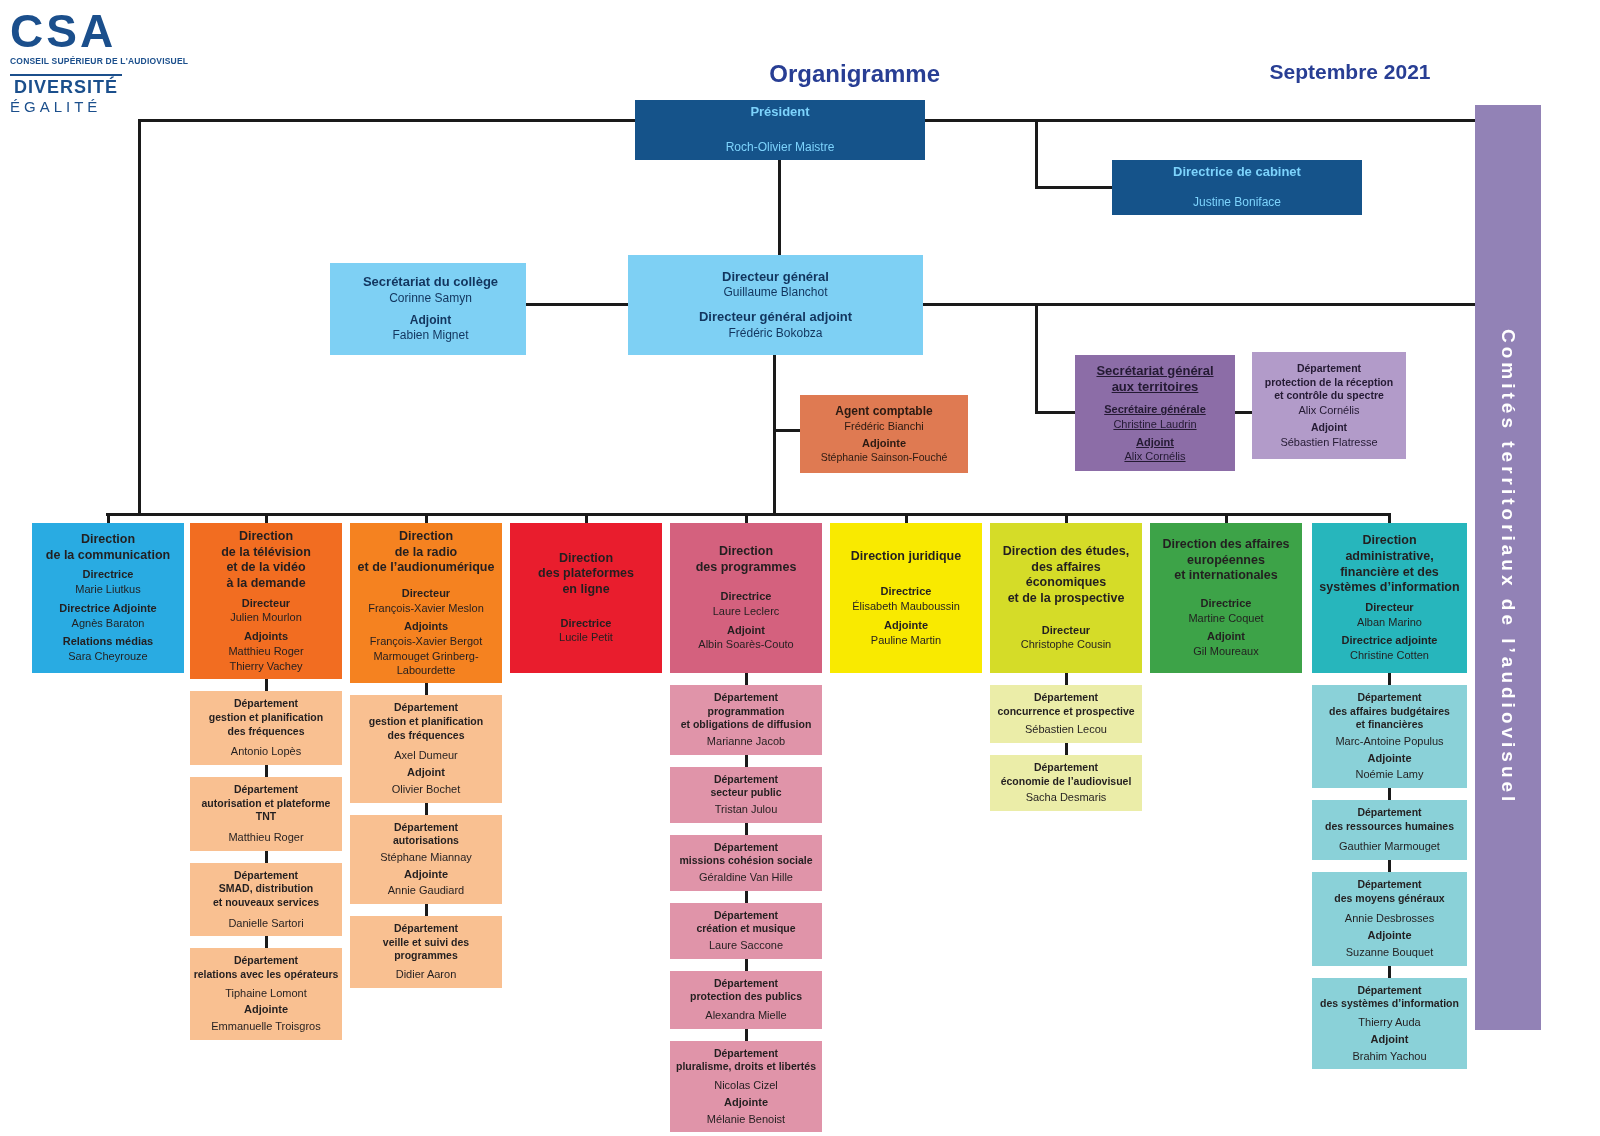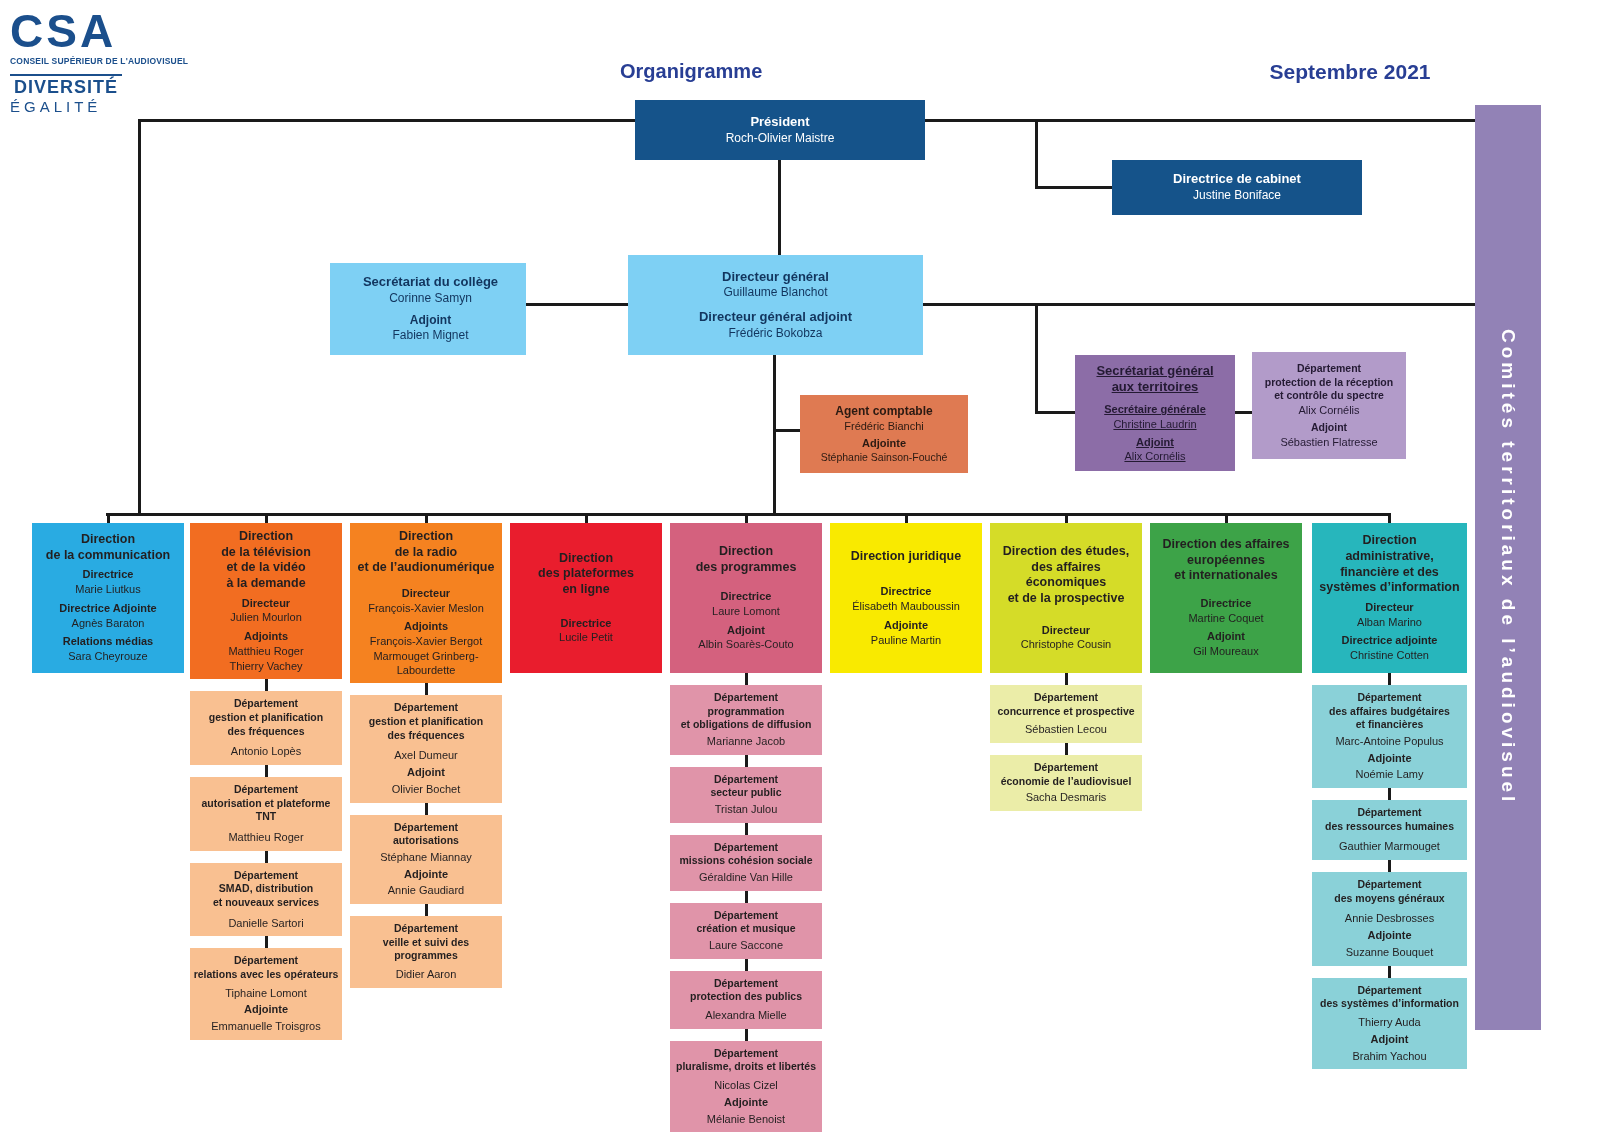--- a/index.html
+++ b/index.html
@@ -8,36 +8,36 @@
   .hline{height:3px;}
   .vline{width:3px;}
   .box{position:absolute;z-index:2;display:flex;flex-direction:column;justify-content:center;align-items:center;text-align:center;box-sizing:border-box;padding:4px 3px;}
   .line{line-height:1.28;}
   .c-ttl{font-size:12.5px;font-weight:bold;line-height:1.25;}
   .c-role{font-size:11px;font-weight:bold;margin-top:5px;line-height:1.25;}
   .c-name{font-size:11px;margin-top:1px;line-height:1.25;}
   .c-dttl{font-size:10.5px;font-weight:bold;line-height:1.3;}
   .dept .c-name{margin-top:3px;}
   .dept .c-role{margin-top:3px;}
-  .darkblue{background:#15538a;color:#ffffff;}
+  .darkblue{background:#15538a;color:#7dd3fc;justify-content:space-between;}
   .lightblue{background:#7ed0f4;color:#12355e;}
   .salmon{background:#df7a52;color:#2b1a12;}
   .purple{background:#8c6da7;color:#241a33;text-decoration:underline;}
   .lpurple{background:#b29bc9;color:#241a33;}
   .t13b{font-size:13px;font-weight:bold;line-height:1.3;}
   .t12{font-size:12px;line-height:1.3;}
   .t11{font-size:11px;line-height:1.3;}
   .sp{flex:0 0 auto;}
   
   .logo{position:absolute;left:10px;top:8px;width:210px;text-align:left;color:#1b4f8c;z-index:3;}
   .logo .acr{font-size:46px;font-weight:bold;letter-spacing:3px;line-height:1.0;}
   .logo .sub{font-size:8.5px;font-weight:bold;letter-spacing:0.2px;margin-top:2px;}
   .logo .div1{font-size:18px;font-weight:bold;letter-spacing:1px;margin-top:8px;display:inline-block;border-top:2px solid #1b4f8c;padding:1px 4px 0 4px;}
   .logo .div2{font-size:15px;letter-spacing:4px;margin-top:0;}
-  .pagetitle{position:absolute;left:620px;top:60px;width:320px;text-align:left;color:#283e94;font-size:20px;font-weight:bold;z-index:3;}
+  .pagetitle{position:absolute;left:620px;top:60px;width:320px;text-align:right;color:#283e94;font-size:24px;font-weight:bold;z-index:3;}
   .pagedate{position:absolute;left:1235px;top:60px;width:230px;text-align:center;color:#283e94;font-size:21px;font-weight:bold;z-index:3;}
   
   .sidebar{position:absolute;left:1475px;top:105px;width:66px;height:925px;background:#9282b6;z-index:2;display:flex;align-items:center;justify-content:center;}
   .sidebar span{writing-mode:vertical-rl;color:#ffffff;font-size:19px;font-weight:bold;letter-spacing:4px;white-space:nowrap;}
   
   .col{position:absolute;top:513px;display:flex;flex-direction:column;align-items:stretch;z-index:2;}
   .stub{width:3px;height:10px;background:#1a1a1a;align-self:center;flex:0 0 auto;}
   .stub2{width:3px;height:12px;background:#1a1a1a;align-self:center;flex:0 0 auto;}
   .head{min-height:150px;display:flex;flex-direction:column;justify-content:center;align-items:center;text-align:center;box-sizing:border-box;padding:6px 2px;}
   .dept{min-height:46px;display:flex;flex-direction:column;justify-content:center;align-items:center;text-align:center;box-sizing:border-box;padding:6px 2px;}
@@ -237,21 +237,21 @@
         <div class="line c-name">Lucile Petit</div>
       </div>
     </div>
     <div class="col" style="left: 670px; width: 152px;">
       <div class="stub"></div>
       <div class="head" style="background: rgb(212, 97, 126);">
         <div class="line c-ttl">Direction</div>
         <div class="line c-ttl">des programmes</div>
         <div class="sp" style="height: 10px;"></div>
         <div class="line c-role">Directrice</div>
-        <div class="line c-name">Laure Lomont</div>
+        <div class="line c-name">Laure Leclerc</div>
         <div class="line c-role">Adjoint</div>
         <div class="line c-name">Albin Soarès-Couto</div>
       </div>
       <div class="stub2"></div>
       <div class="dept" style="background: rgb(224, 148, 169);">
         <div class="line c-dttl">Département</div>
         <div class="line c-dttl">programmation</div>
         <div class="line c-dttl">et obligations de diffusion</div>
         <div class="line c-name">Marianne Jacob</div>
       </div>

